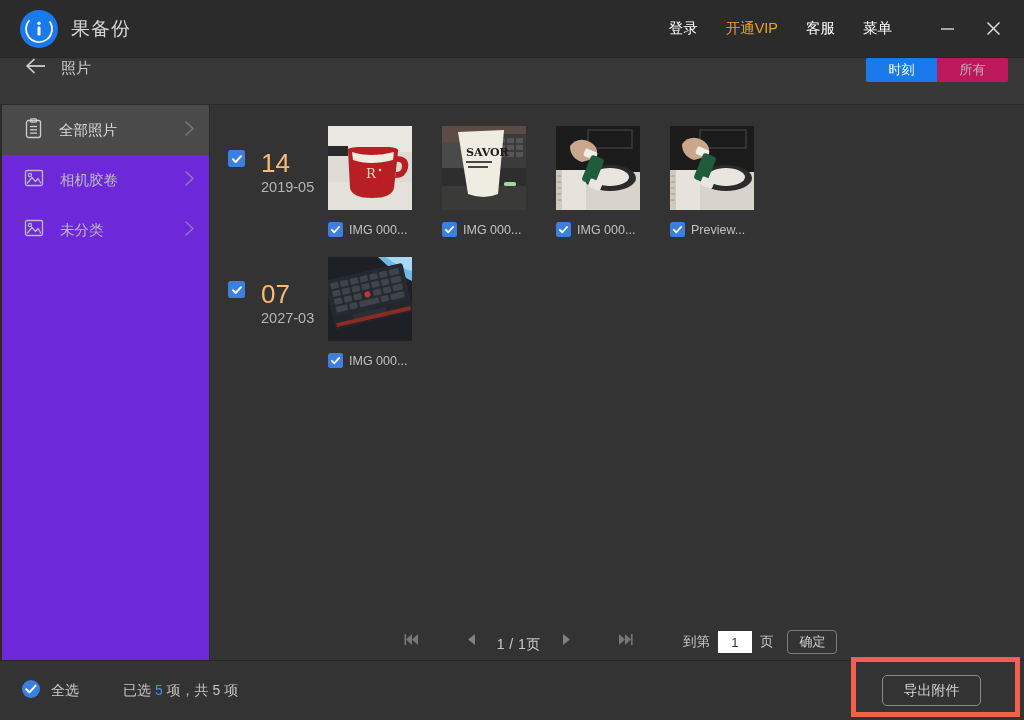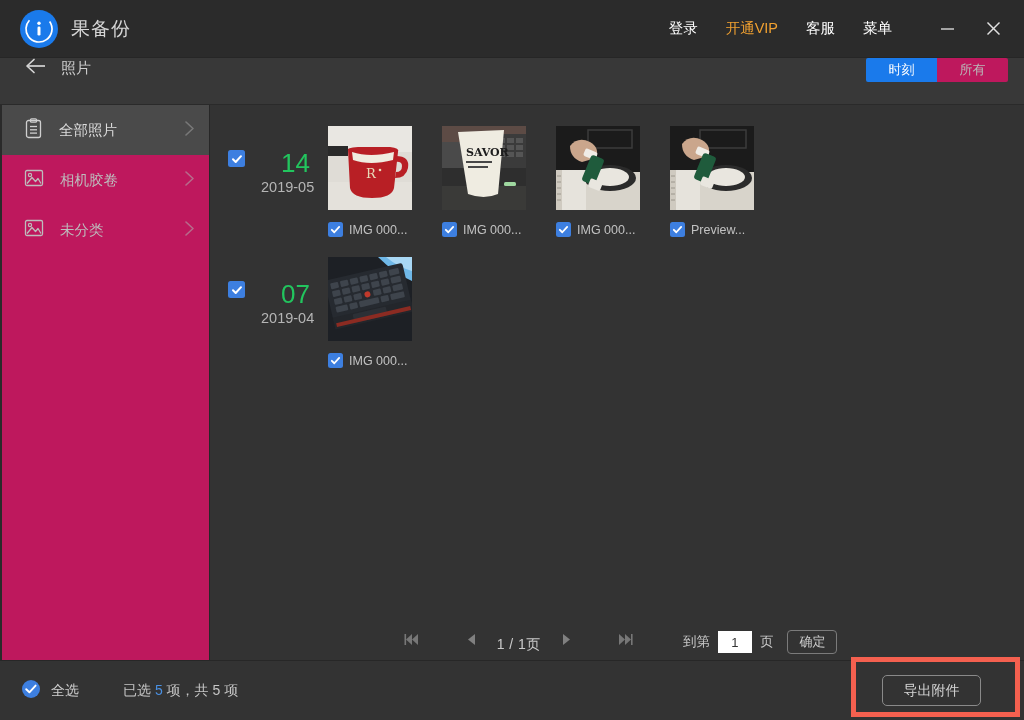--- a/index.html
+++ b/index.html
@@ -74,21 +74,21 @@
     font-size: 13px; color: #b9b9b9; background: #be185d;
     cursor: pointer;
   }
   .seg.active { background: #1a7aeb; color: #ffffff; }
 
   
   .body { flex: 1; display: flex; min-height: 0; position: relative; }
 
   .sidebar {
     width: 210px; min-width: 210px;
-    background: #be185d;
+    background: #6d28d9;
     border-right: 1px solid #272727;
     border-left: 2px solid #2a2a2a;
     padding-top: 0;
   }
   .side-item {
     height: 50px; display: flex; align-items: center;
     padding: 0 14px 0 22px; cursor: pointer;
     color: #bdbdbd; gap: 16px;
   }
   .side-item.active { background: #4a4a4a; color: #dcdcdc; }
@@ -103,21 +103,21 @@
     min-width: 0;
   }
   .grid-area { flex: 1; overflow: hidden; padding-top: 13px; }
 
   .date-group { display: flex; align-items: flex-start; padding: 0 0 12px 0; }
   .group-left {
     width: 118px; min-width: 118px;
     display: flex; align-items: flex-start; padding-left: 18px; padding-top: 32px;
   }
   .group-meta { margin-left: 16px; line-height: 1.05; }
-  .group-day { font-size: 26px; color: #22c55e; font-weight: 400; margin-left: 20px; }
+  .group-day { font-size: 26px; color: #fdba74; font-weight: 400; }
   .group-month { font-size: 14.5px; color: #b5b5b5; margin-top: 3px; }
 
   .thumbs { display: flex; gap: 30px; padding-top: 8px; }
   .thumb-cell { width: 84px; }
   .thumb {
     width: 84px; height: 84px;
     background: #cfcfcf; overflow: hidden;
     position: relative; cursor: pointer;
     display: block;
   }
@@ -465,21 +465,21 @@
 
         <div class="date-group">
           <div class="group-left">
             <span class="cb big">
               <svg width="12" height="12" viewBox="0 0 12 12">
                 <polyline points="2,6.3 4.7,9 10,3.2" fill="none" stroke="#ffffff" stroke-width="2" stroke-linecap="round" stroke-linejoin="round"></polyline>
               </svg>
             </span>
             <span class="group-meta">
               <div class="group-day">07</div>
-              <div class="group-month">2019-04</div>
+              <div class="group-month">2027-03</div>
             </span>
           </div>
 
           <div class="thumbs">
             <div class="thumb-cell">
               <div class="thumb">
                 <svg viewBox="0 0 84 84" preserveAspectRatio="none">
                   <rect width="84" height="84" fill="#1d2025"></rect>
                   <path d="M50 0 L84 0 L84 24 Q66 16 50 0 Z" fill="#6fb8e8"></path>
                   <path d="M58 0 L84 0 L84 14 Q70 10 58 0 Z" fill="#a9d8f5"></path>

